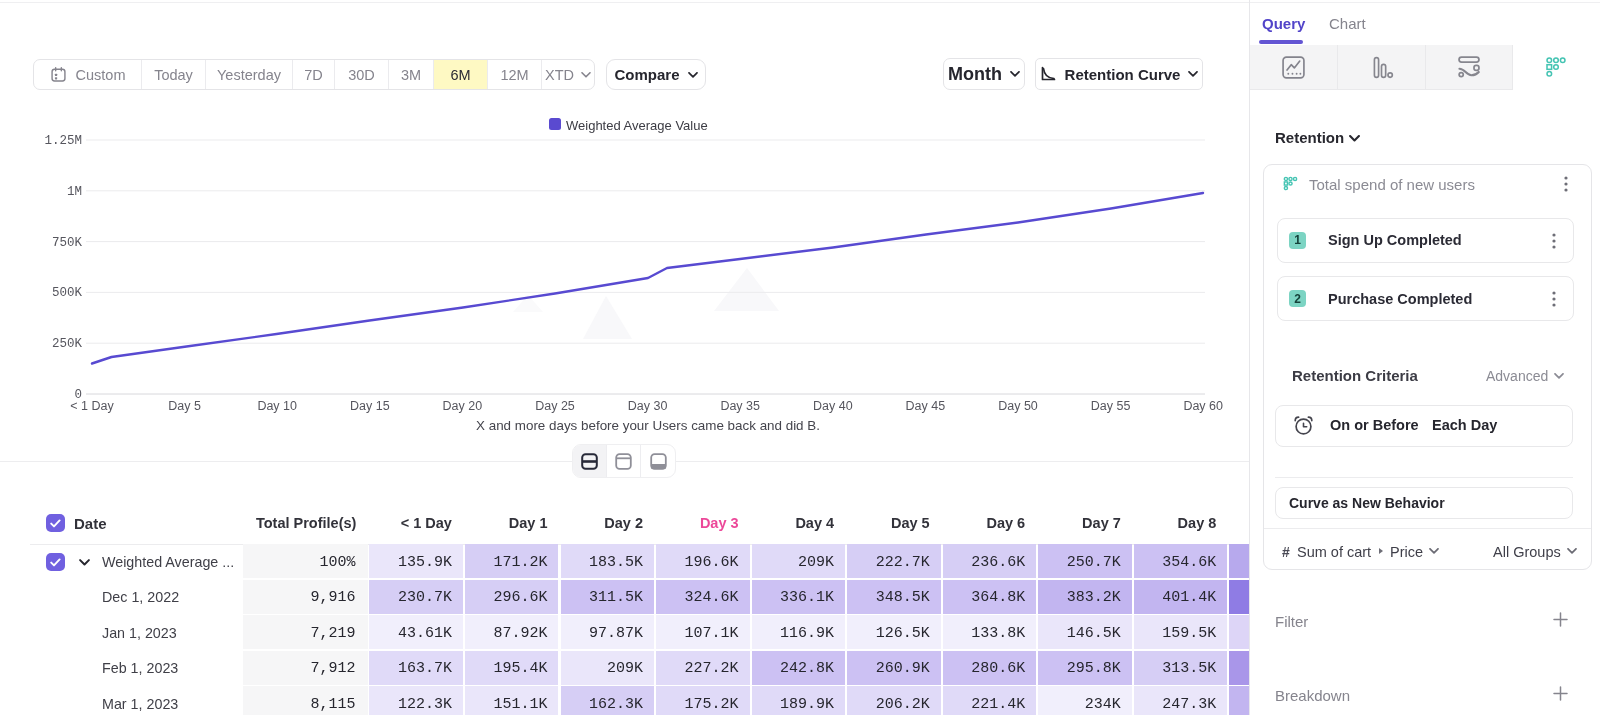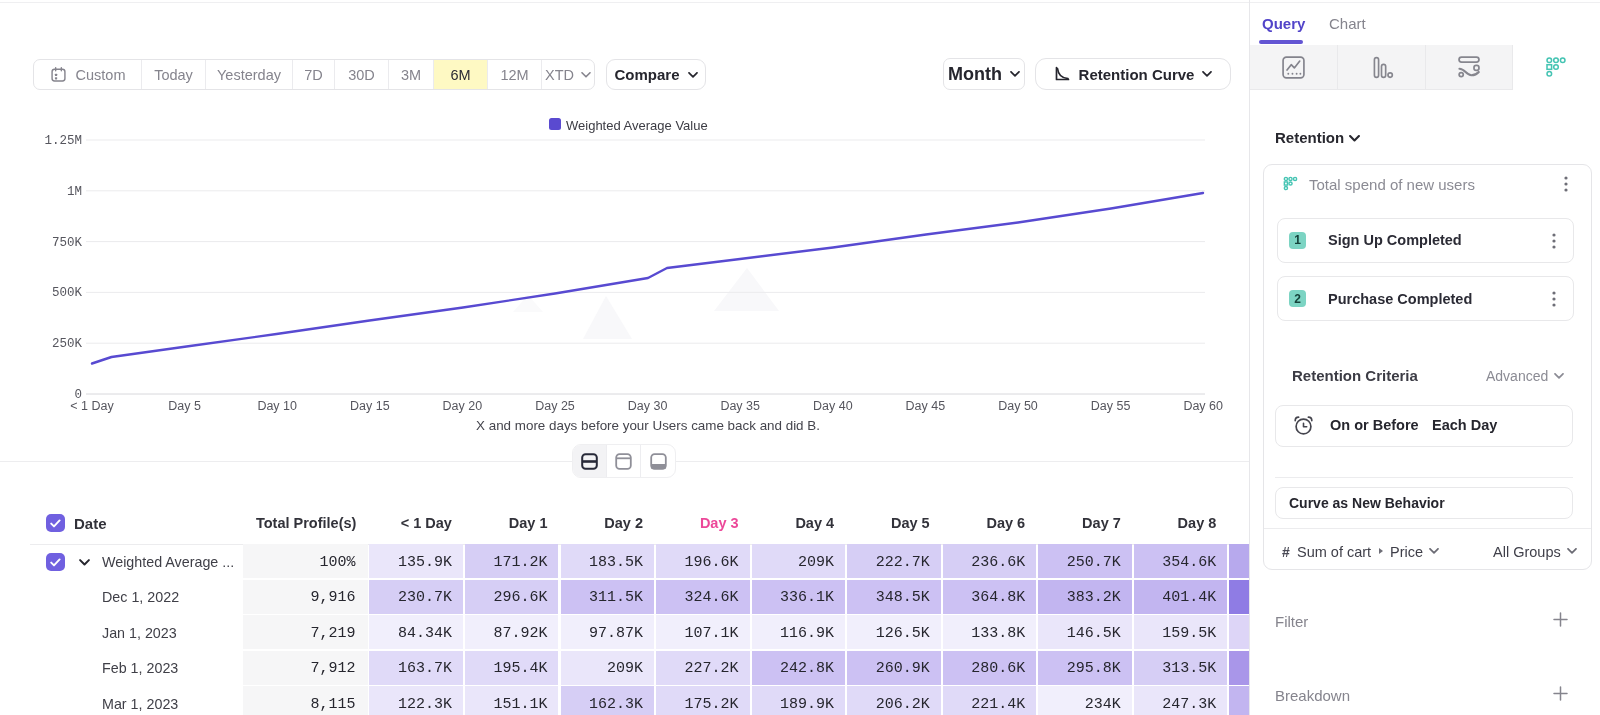--- a/index.html
+++ b/index.html
@@ -24,21 +24,21 @@
     <div style="width:52px;display:flex;align-items:center;justify-content:center">XTD<svg width="10" height="6" viewBox="0 0 10 6" style="margin-left:7px">
         <path d="M1 0.8 L5 4.8 L9 0.8" fill="none" stroke="#85848d" stroke-width="1.6" stroke-linecap="round" stroke-linejoin="round"></path>
       </svg></div>
   </div>
 <div class="abs" style="left:606px;top:59px;width:100px;height:31px;border:1px solid #e4e4e7;border-radius:9px;display:flex;align-items:center;justify-content:center;color:#26262e;font-size:15px;font-weight:bold">Compare<svg width="10" height="6" viewBox="0 0 10 6" style="margin-left:8px">
       <path d="M1 0.8 L5 4.8 L9 0.8" fill="none" stroke="#26262e" stroke-width="1.7" stroke-linecap="round" stroke-linejoin="round"></path>
     </svg></div>
 <div class="abs" style="left:943px;top:58px;width:82px;height:32px;border:1px solid #e4e4e7;border-radius:7px;display:flex;align-items:center;justify-content:center;color:#26262e;font-size:18px;font-weight:bold">Month<svg width="10" height="6" viewBox="0 0 10 6" style="margin-left:8px">
       <path d="M1 0.8 L5 4.8 L9 0.8" fill="none" stroke="#26262e" stroke-width="1.7" stroke-linecap="round" stroke-linejoin="round"></path>
     </svg></div>
-<div class="abs" style="left:1035px;top:58px;width:196px;height:32px;border:1px solid #e4e4e7;border-radius:11px;display:flex;align-items:center;justify-content:center;color:#26262e;font-size:15px;font-weight:bold"><svg width="16" height="16" viewBox="0 0 16 16" style="margin-right:9px">
+<div class="abs" style="left:1035px;top:58px;width:168px;height:32px;border:1px solid #e4e4e7;border-radius:5px;display:flex;align-items:center;justify-content:center;color:#26262e;font-size:15px;font-weight:bold"><svg width="16" height="16" viewBox="0 0 16 16" style="margin-right:9px">
       <path d="M2.5 1.5 V13.5 H14.5" fill="none" stroke="#26262e" stroke-width="1.7" stroke-linecap="round" stroke-linejoin="round"></path>
       <path d="M3.5 2.5 C4.2 8.5 7 12.2 14 12.6" fill="none" stroke="#26262e" stroke-width="1.7" stroke-linecap="round"></path>
     </svg>Retention Curve<svg width="10" height="6" viewBox="0 0 10 6" style="margin-left:8px">
       <path d="M1 0.8 L5 4.8 L9 0.8" fill="none" stroke="#26262e" stroke-width="1.7" stroke-linecap="round" stroke-linejoin="round"></path>
     </svg></div>
 <div class="abs" style="left:549px;top:118px;width:12px;height:12px;background:#5a4ad0;border-radius:2.5px"></div>
 <div class="abs" style="left:566px;top:118px;font-size:13px;color:#3c3c44">Weighted Average Value</div>
 <svg class="abs" style="left:0;top:110px" width="1249" height="330" viewBox="0 110 1249 330">
     <polygon points="583,339 606,296 632,339" fill="#f8f8fa"></polygon>
     <polygon points="513,312 528,295 543,312" fill="#fafafb"></polygon>
@@ -156,21 +156,21 @@
 <div class="abs mono" style="left:875.2px;top:589.1px;width:150px;text-align:right">364.8K</div>
 <div class="abs" style="left:1038.2px;top:579.9px;width:93.5px;height:34.0px;background:#c2b5f0"></div>
 <div class="abs mono" style="left:970.8px;top:589.1px;width:150px;text-align:right">383.2K</div>
 <div class="abs" style="left:1133.8px;top:579.9px;width:93.5px;height:34.0px;background:#c2b5f0"></div>
 <div class="abs mono" style="left:1066.3px;top:589.1px;width:150px;text-align:right">401.4K</div>
 <div class="abs" style="left:1229.3px;top:579.9px;width:19.7px;height:34.0px;background:#8f7ce4"></div>
 <div class="abs" style="left:102px;top:624.5px;font-size:14.3px;color:#3f3f47">Jan 1, 2023</div>
 <div class="abs" style="left:243.4px;top:615.4px;width:124.99999999999997px;height:34.0px;background:#f6f6f7"></div>
 <div class="abs mono" style="left:205.4px;top:624.6px;width:150px;text-align:right">7,219</div>
 <div class="abs" style="left:369.4px;top:615.4px;width:93.6px;height:34.0px;background:#f1effc"></div>
-<div class="abs mono" style="left:301.9px;top:624.6px;width:150px;text-align:right">84.34K</div>
+<div class="abs mono" style="left:301.9px;top:624.6px;width:150px;text-align:right">43.61K</div>
 <div class="abs" style="left:464.9px;top:615.4px;width:93.6px;height:34.0px;background:#f1effc"></div>
 <div class="abs mono" style="left:397.5px;top:624.6px;width:150px;text-align:right">87.92K</div>
 <div class="abs" style="left:560.5px;top:615.4px;width:93.5px;height:34.0px;background:#f1effc"></div>
 <div class="abs mono" style="left:493.0px;top:624.6px;width:150px;text-align:right">97.87K</div>
 <div class="abs" style="left:656.0px;top:615.4px;width:93.5px;height:34.0px;background:#f1effc"></div>
 <div class="abs mono" style="left:588.6px;top:624.6px;width:150px;text-align:right">107.1K</div>
 <div class="abs" style="left:751.6px;top:615.4px;width:93.6px;height:34.0px;background:#f1effc"></div>
 <div class="abs mono" style="left:684.1px;top:624.6px;width:150px;text-align:right">116.9K</div>
 <div class="abs" style="left:847.1px;top:615.4px;width:93.5px;height:34.0px;background:#f1effc"></div>
 <div class="abs mono" style="left:779.7px;top:624.6px;width:150px;text-align:right">126.5K</div>

